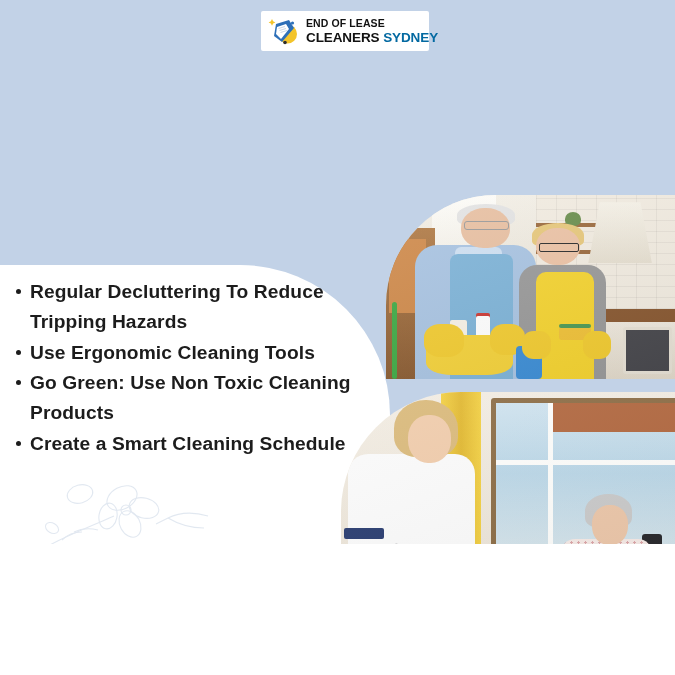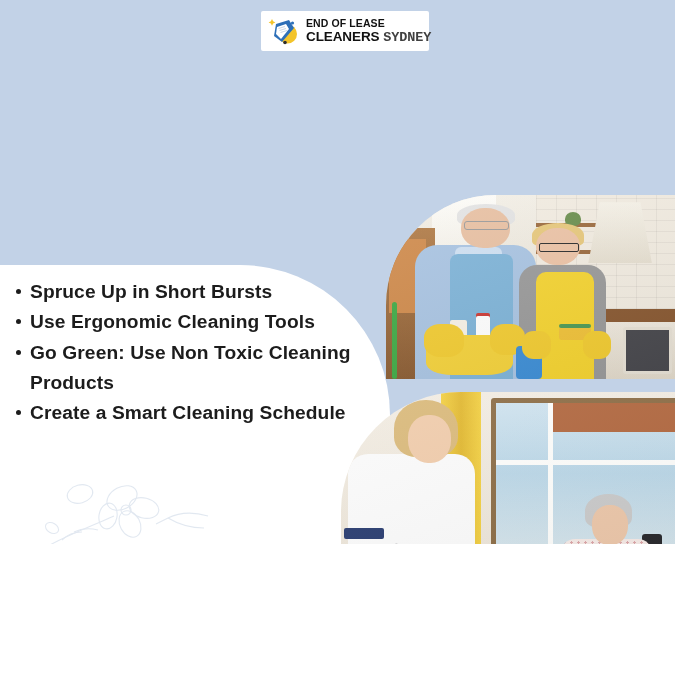--- a/index.html
+++ b/index.html
@@ -68,21 +68,21 @@
   }
   .logo-line2 {
     font-family: "Liberation Sans", sans-serif;
     font-weight: bold;
     font-size: 13.5px;
     letter-spacing: -0.1px;
     color: #111111;
     margin-top: 2px;
     white-space: nowrap;
   }
-  .logo-sydney { color: #404040; font-family: Liberation Mono, monospace; }
+  .logo-sydney { color: #0369a1; }
 
   
   .headline {
     position: absolute;
     left: 14px;
     top: 72px;
     width: 640px;
     color: #2c5689;
     font-family: "DejaVu Sans", sans-serif;
     font-weight: 300;
@@ -264,21 +264,21 @@
     <span class="logo-text">
       <span class="logo-line1">END OF LEASE</span>
       <span class="logo-line2"><span>CLEANERS</span> <span class="logo-sydney">SYDNEY</span></span>
     </span>
   </div>
 
 
   <div class="card"></div>
 
   <ul class="bullets">
-    <li>Spruce Up in Short Bursts</li>
+    <li>Regular Decluttering To Reduce Tripping Hazards</li>
     <li>Use Ergonomic Cleaning Tools</li>
     <li>Go Green: Use Non Toxic Cleaning Products</li>
     <li>Create a Smart Cleaning Schedule</li>
   </ul>
 
   <div class="photo photo-top">
     <div class="scene">
       <div class="k-wall"></div>
       <div class="k-window"></div>
       <div class="k-tile"></div>

